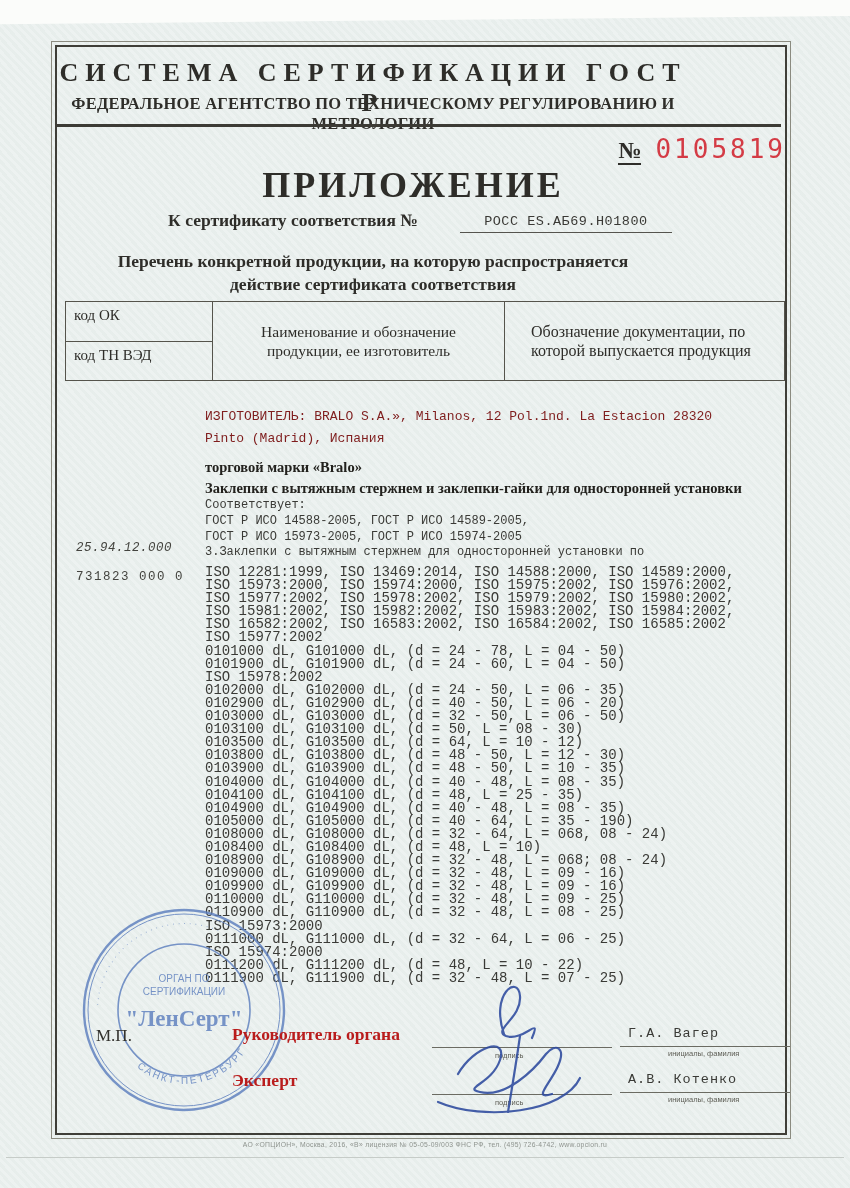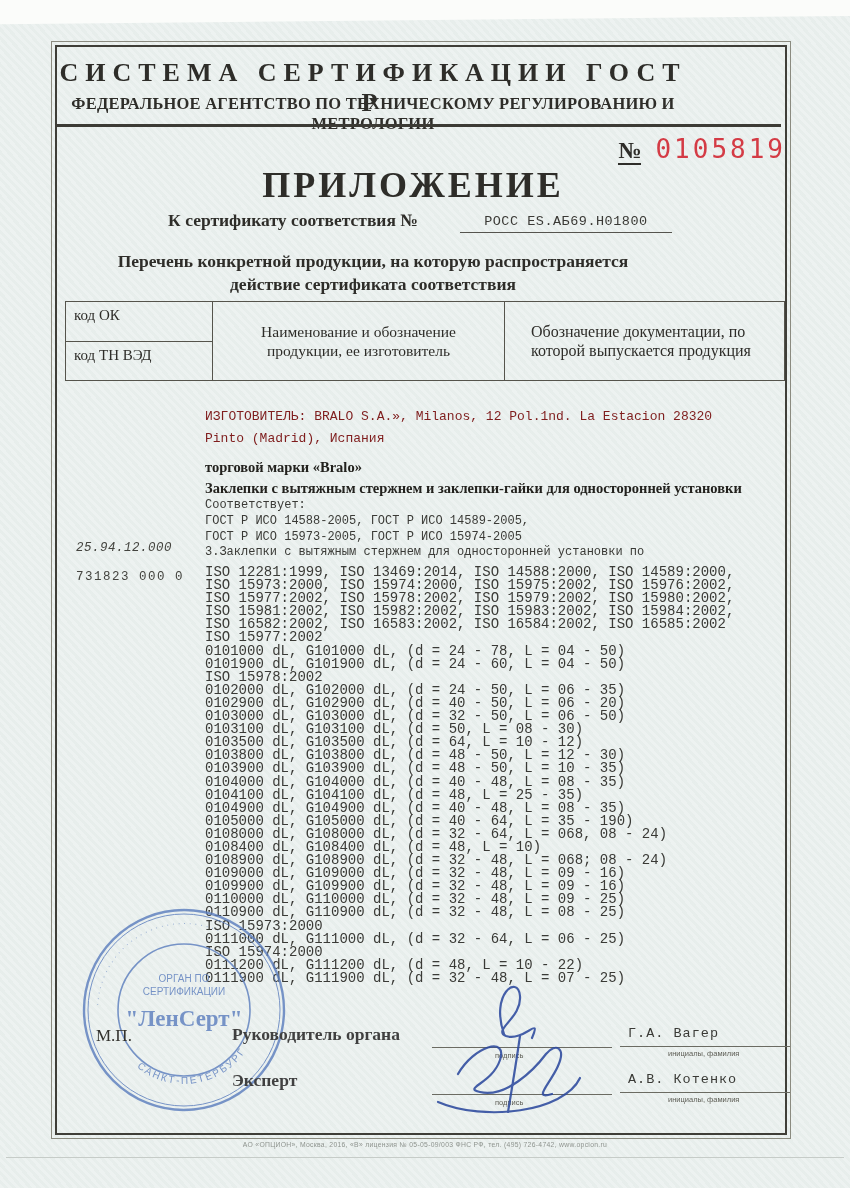--- a/index.html
+++ b/index.html
@@ -41,21 +41,21 @@
   .code.tn{top:570px;font-size:12.5px;letter-spacing:1.5px;}
   .blockA{position:absolute;left:205px;top:406px;font-family:"Liberation Mono",monospace;
         font-size:13px;line-height:22px;color:#7f1d1d;}
   .blockB{position:absolute;left:205px;top:457px;font-size:14.5px;font-weight:bold;line-height:21px;color:#22211d;}
   .blockC{position:absolute;left:205px;top:498px;font-family:"Liberation Mono",monospace;
         font-size:12px;line-height:15.8px;color:#3a3a36;}
   .blockD{position:absolute;left:205px;top:566px;font-family:"Liberation Mono",monospace;
         font-size:14px;line-height:13.1px;color:#3a3a36;white-space:pre;}
   .stamp{position:absolute;left:72px;top:898px;width:224px;height:224px;opacity:.82;}
   .mp{position:absolute;left:96px;top:1026px;font-size:17px;color:#33322e;}
-  .sig-label{position:absolute;left:232px;font-size:17.5px;font-weight:bold;color:#404040;}
+  .sig-label{position:absolute;left:232px;font-size:17.5px;font-weight:bold;color:#b91c1c;}
   .sig-line{position:absolute;border-bottom:1.1px solid #6b6b62;}
   .tiny{position:absolute;font-family:"Liberation Sans",sans-serif;font-size:7.5px;color:#5d5d55;}
   .sig-name{position:absolute;font-family:"Liberation Mono",monospace;font-size:13.5px;letter-spacing:1px;color:#3a3a36;}
   .sig-svg{position:absolute;left:408px;top:972px;width:230px;height:158px;}
   .footer{position:absolute;left:0;top:1141px;width:100%;text-align:center;
         font-family:"Liberation Sans",sans-serif;font-size:6.8px;letter-spacing:.3px;color:#8f948f;}
   .bottom-line{position:absolute;left:6px;top:1157px;width:838px;height:1px;background:#c6ccc8;}
 </style>
 </head>
 <body>

